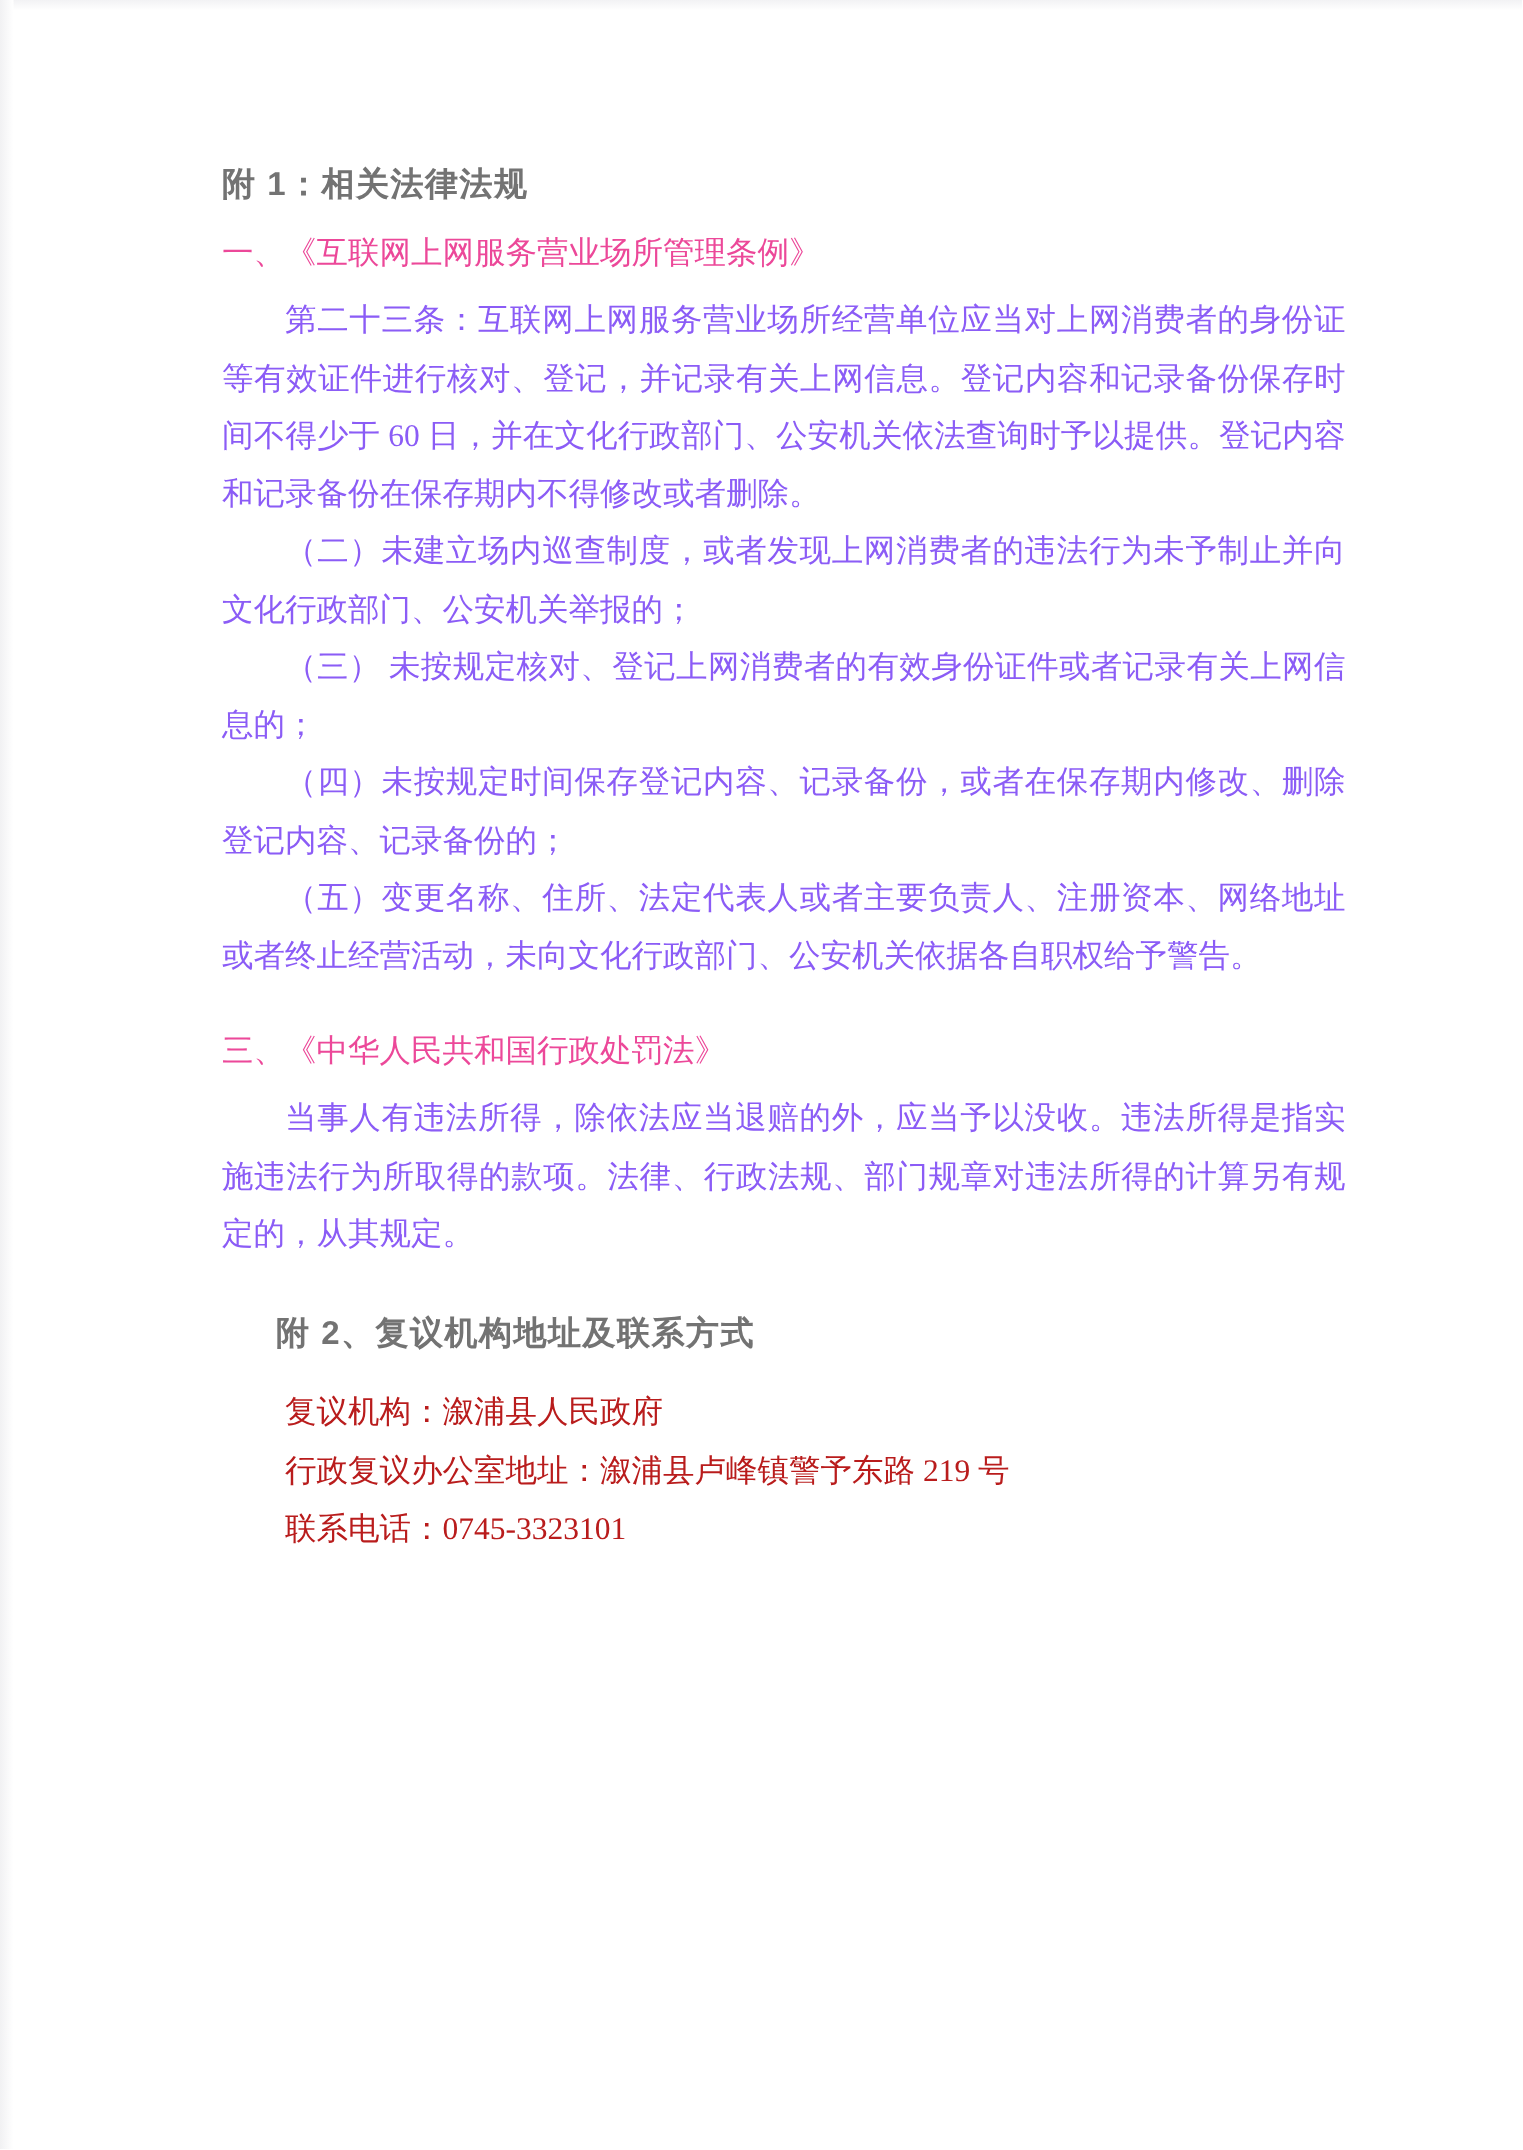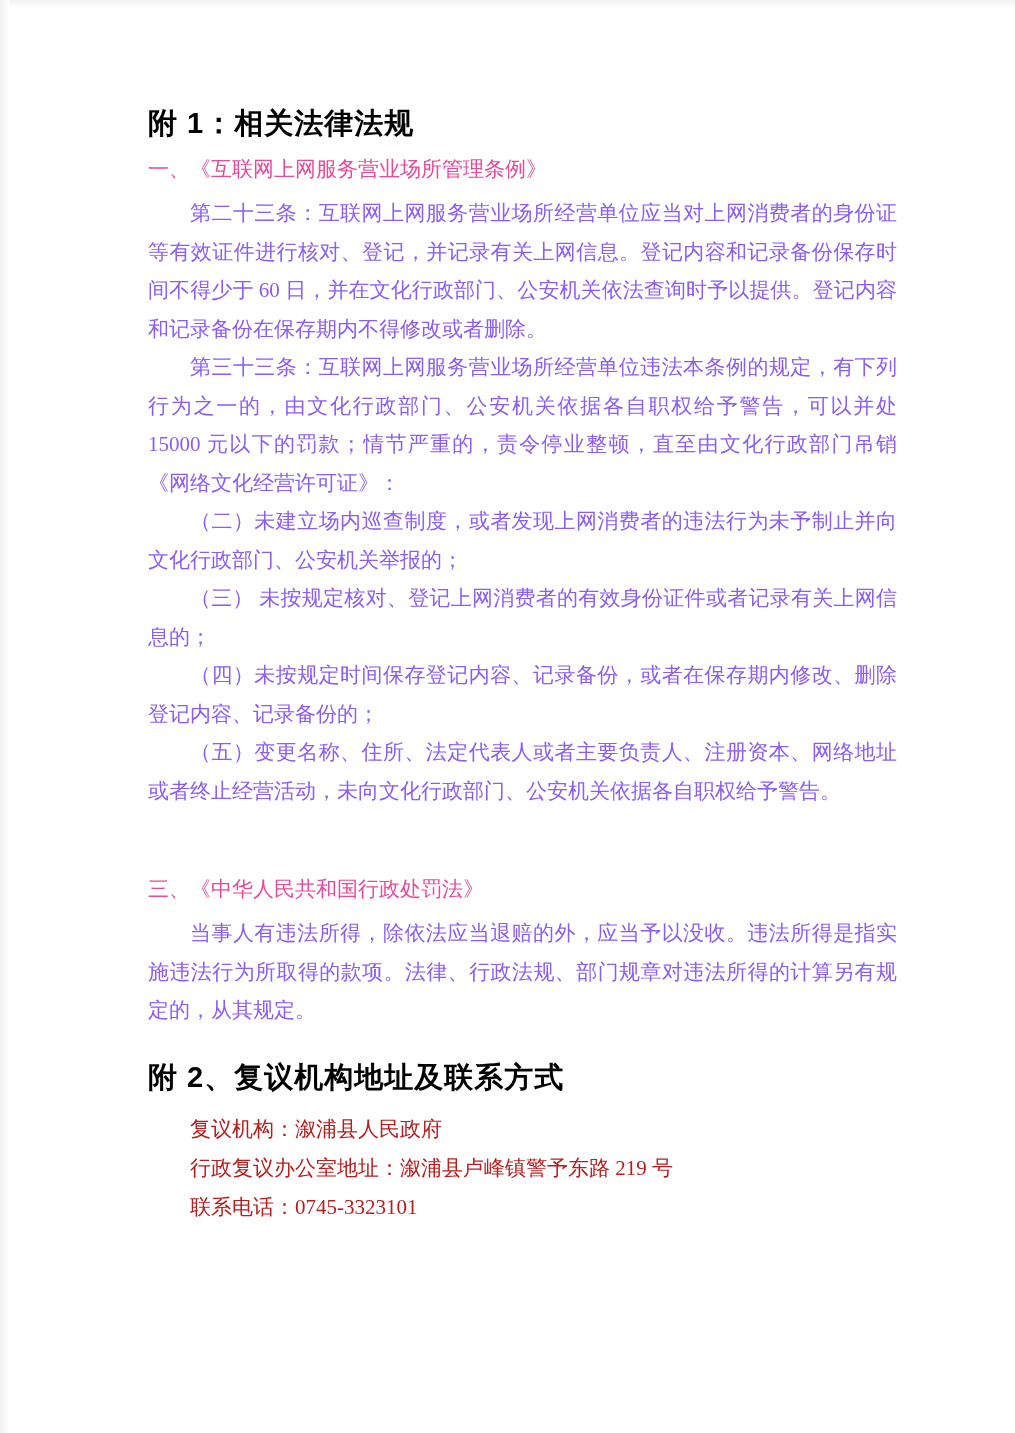--- a/index.html
+++ b/index.html
@@ -29,48 +29,49 @@
     width: 9px;
     background: linear-gradient(to right, #f1f1f3, #ffffff);
     pointer-events: none;
   }
   .content {
     padding: 104px 118px 0 148px;
   }
   h1.doc-title {
     margin: 0 0 12px 0;
     font-family: "Liberation Sans", sans-serif;
-    font-size: 29px;
+    font-size: 22px;
     line-height: 38px;
     font-weight: 700;
-    color: #000000;
+    color: #737373;
     letter-spacing: 1px;
   }
   h2.law-heading {
     margin: 0 0 10px 0;
     font-family: "Liberation Sans", sans-serif;
     font-size: 21px;
     line-height: 30px;
     font-weight: 400;
     color: #ec4899;
   }
   h2.law-heading.section-gap {
-    margin-top: 64px;
+    margin-top: 30px;
   }
   p.body-par {
     margin: 0;
     font-size: 21px;
     line-height: 38.5px;
     text-indent: 2em;
     text-align: justify;
     color: #8b5cf6;
   }
   h1.doc-title.attach2 {
     margin-top: 28px;
     margin-bottom: 14px;
+    margin-left: 36px;
   }
   p.contact-line {
     margin: 0;
     font-size: 21px;
     line-height: 39px;
     text-indent: 2em;
     color: #b91c1c;
   }
 </style>
 </head>
@@ -80,21 +81,20 @@
   <div class="edge-top"></div>
   <div class="edge-left"></div>
 
   <div class="content">
 
     <h1 class="doc-title">附 1：相关法律法规</h1>
 
     <h2 class="law-heading">一、《互联网上网服务营业场所管理条例》</h2>
 
     <p class="body-par">第二十三条：互联网上网服务营业场所经营单位应当对上网消费者的身份证等有效证件进行核对、登记，并记录有关上网信息。登记内容和记录备份保存时间不得少于 60 日，并在文化行政部门、公安机关依法查询时予以提供。登记内容和记录备份在保存期内不得修改或者删除。</p>
-    <p class="body-par">第三十三条：互联网上网服务营业场所经营单位违法本条例的规定，有下列行为之一的，由文化行政部门、公安机关依据各自职权给予警告，可以并处 15000 元以下的罚款；情节严重的，责令停业整顿，直至由文化行政部门吊销《网络文化经营许可证》：</p>
     <p class="body-par">（二）未建立场内巡查制度，或者发现上网消费者的违法行为未予制止并向文化行政部门、公安机关举报的；</p>
     <p class="body-par">（三） 未按规定核对、登记上网消费者的有效身份证件或者记录有关上网信息的；</p>
     <p class="body-par">（四）未按规定时间保存登记内容、记录备份，或者在保存期内修改、删除登记内容、记录备份的；</p>
     <p class="body-par">（五）变更名称、住所、法定代表人或者主要负责人、注册资本、网络地址或者终止经营活动，未向文化行政部门、公安机关依据各自职权给予警告。</p>
 
     <h2 class="law-heading section-gap">三、《中华人民共和国行政处罚法》</h2>
 
     <p class="body-par">当事人有违法所得，除依法应当退赔的外，应当予以没收。违法所得是指实施违法行为所取得的款项。法律、行政法规、部门规章对违法所得的计算另有规定的，从其规定。</p>
 
     <h1 class="doc-title attach2">附 2、复议机构地址及联系方式</h1>

